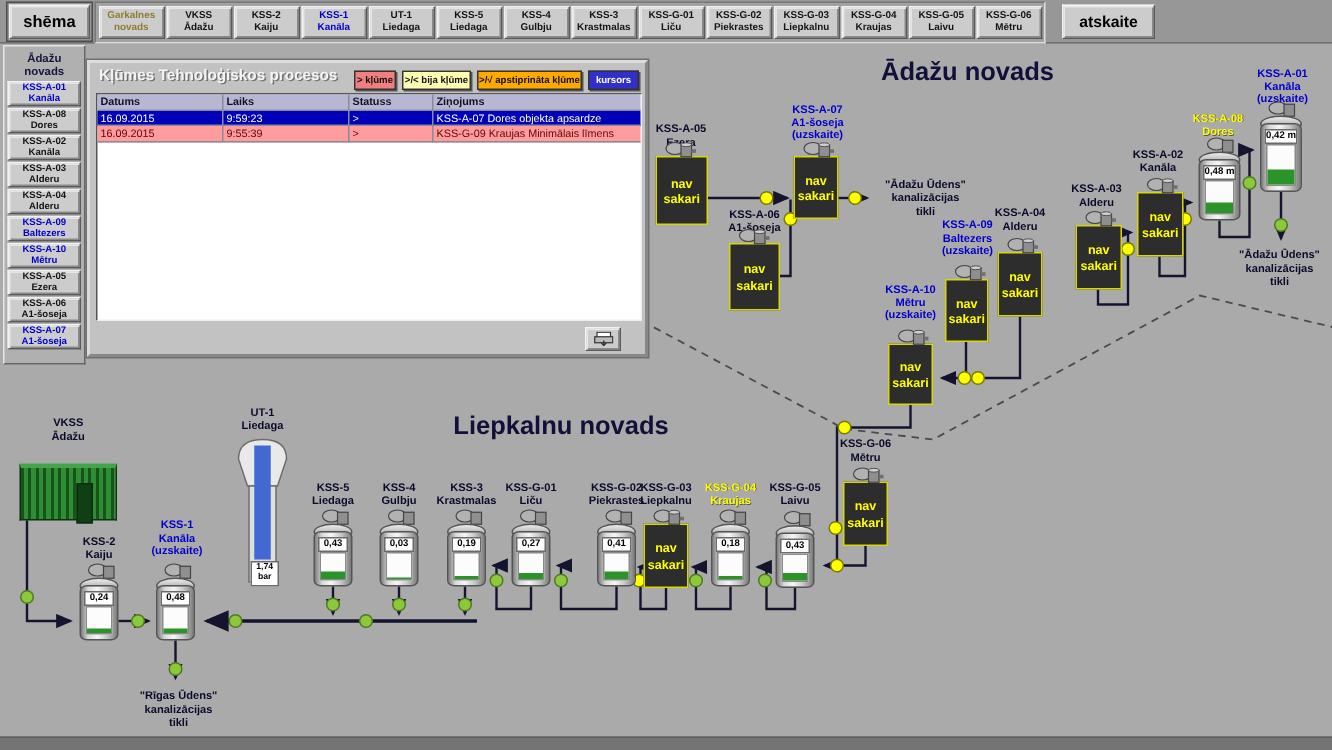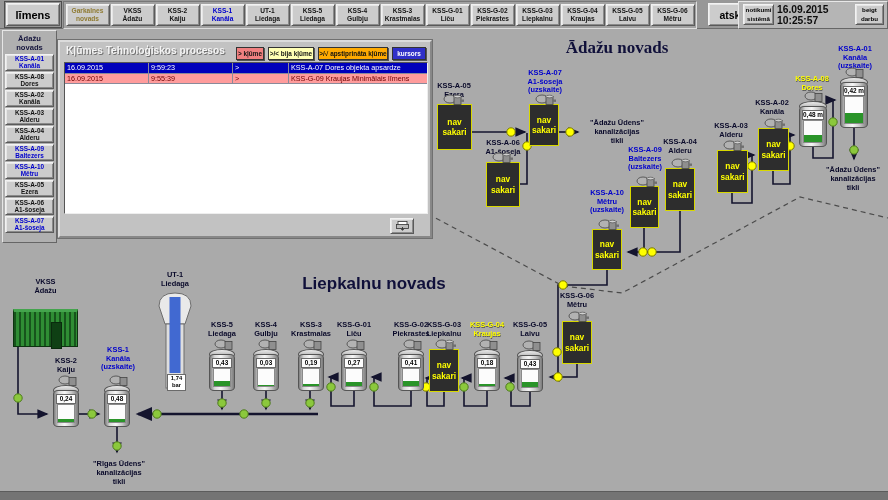--- a/index.html
+++ b/index.html
@@ -80,21 +80,21 @@
   #ut1{position:absolute;left:155px;top:290px;}
   #ut1-val{position:absolute;left:12px;top:84px;width:17px;height:15px;background:#fff;border:1px solid #6a6a6a;
            font-size:5.8px;font-weight:bold;text-align:center;line-height:1.25;color:#000;}
   #overlay{position:absolute;left:0;top:0;width:888px;height:500px;pointer-events:none;}
   #bottom-strip{position:absolute;left:0;top:491px;width:888px;height:9px;background:#747474;border-top:1px solid #5c5c5c;}
 </style>
 </head>
 <body>
 
 <div id="topbar">
-  <div id="shema-btn" class="btn3d">līmens</div>
+  <div id="shema-btn" class="btn3d">shēma</div>
   <div id="tabs">
       <div class="tab btn3d tan">
         <span>Garkalnes</span>
         <span>novads</span>
       </div>
       <div class="tab btn3d">
         <span>VKSS</span>
         <span>Ādažu</span>
       </div>
       <div class="tab btn3d">
@@ -140,31 +140,20 @@
       <div class="tab btn3d">
         <span>KSS-G-05</span>
         <span>Laivu</span>
       </div>
       <div class="tab btn3d">
         <span>KSS-G-06</span>
         <span>Mētru</span>
       </div>
     </div>
   <div id="atskaite-btn" class="btn3d">atskaite</div>
-  <div id="clockpanel">
-    <div id="notikumi-btn" class="btn3d">
-      <span>notikumi</span>
-      <span>sistēmā</span>
-    </div>
-    <div id="timestamp">16.09.2015 10:25:57</div>
-    <div id="beigt-btn" class="btn3d">
-      <span>beigt</span>
-      <span>darbu</span>
-    </div>
-  </div>
 </div>
 
 <div id="sidebar">
   <div id="sidebar-header">
     <div>Ādažu</div>
     <div>novads</div>
   </div>
   <div id="side-items">
       <div class="side-item btn3d blue">
         <span>KSS-A-01</span>
@@ -202,21 +191,21 @@
         <span>KSS-A-06</span>
         <span>A1-šoseja</span>
       </div>
       <div class="side-item btn3d blue">
         <span>KSS-A-07</span>
         <span>A1-šoseja</span>
       </div>
     </div>
 </div>
 
-<div class="region-title" style="left:617px;top:38px;font-family:Liberation Serif, serif;">Ādažu novads</div>
+<div class="region-title" style="left:645px;top:38px;">Ādažu novads</div>
 <div class="region-title" style="left:374px;top:274px;">Liepkalnu novads</div>
 
 <svg id="overlay" viewBox="0 0 888 500">
   <defs>
     <marker id="arr" orient="auto" markerWidth="9" markerHeight="8" refX="6" refY="3">
       <path d="M0,0 L7,3 L0,6 Z" fill="#14142e"></path>
     </marker>
   </defs>
   <g stroke="#14142e" stroke-width="1.6" fill="none">
     <path d="M428 214 L563 286 L622 293 L800 197 L888 218" stroke="#4b4b4b" stroke-width="1.2" stroke-dasharray="5,4"></path>
@@ -669,20 +658,26 @@
   </div>
 </div>
 
 <div id="popup">
   <div id="popup-title">Kļūmes Tehnoloģiskos procesos</div>
   <div id="btn-klume" class="alarm-btn" style="background: rgb(240, 128, 128);">&gt; kļūme</div>
   <div id="btn-bija" class="alarm-btn" style="background: rgb(255, 255, 180);">&gt;/&lt; bija kļūme</div>
   <div id="btn-apst" class="alarm-btn" style="background: rgb(255, 170, 0);">&gt;/√ apstiprināta kļūme</div>
   <div id="btn-kursors" class="alarm-btn" style="background: rgb(48, 48, 200);">kursors</div>
   <div id="ev-table">
+    <div class="ev-row ev-head" id="ev-head">
+        <div class="ev-cell c0">Datums</div>
+        <div class="ev-cell c1">Laiks</div>
+        <div class="ev-cell c2">Statuss</div>
+        <div class="ev-cell c3">Ziņojums</div>
+      </div>
     <div id="ev-body">
         <div class="ev-row row-alarm">
           <div class="ev-cell c0">16.09.2015</div>
           <div class="ev-cell c1">9:59:23</div>
           <div class="ev-cell c2">&gt;</div>
           <div class="ev-cell c3">KSS-A-07 Dores objekta apsardze</div>
         </div>
         <div class="ev-row row-warn">
           <div class="ev-cell c0">16.09.2015</div>
           <div class="ev-cell c1">9:55:39</div>

